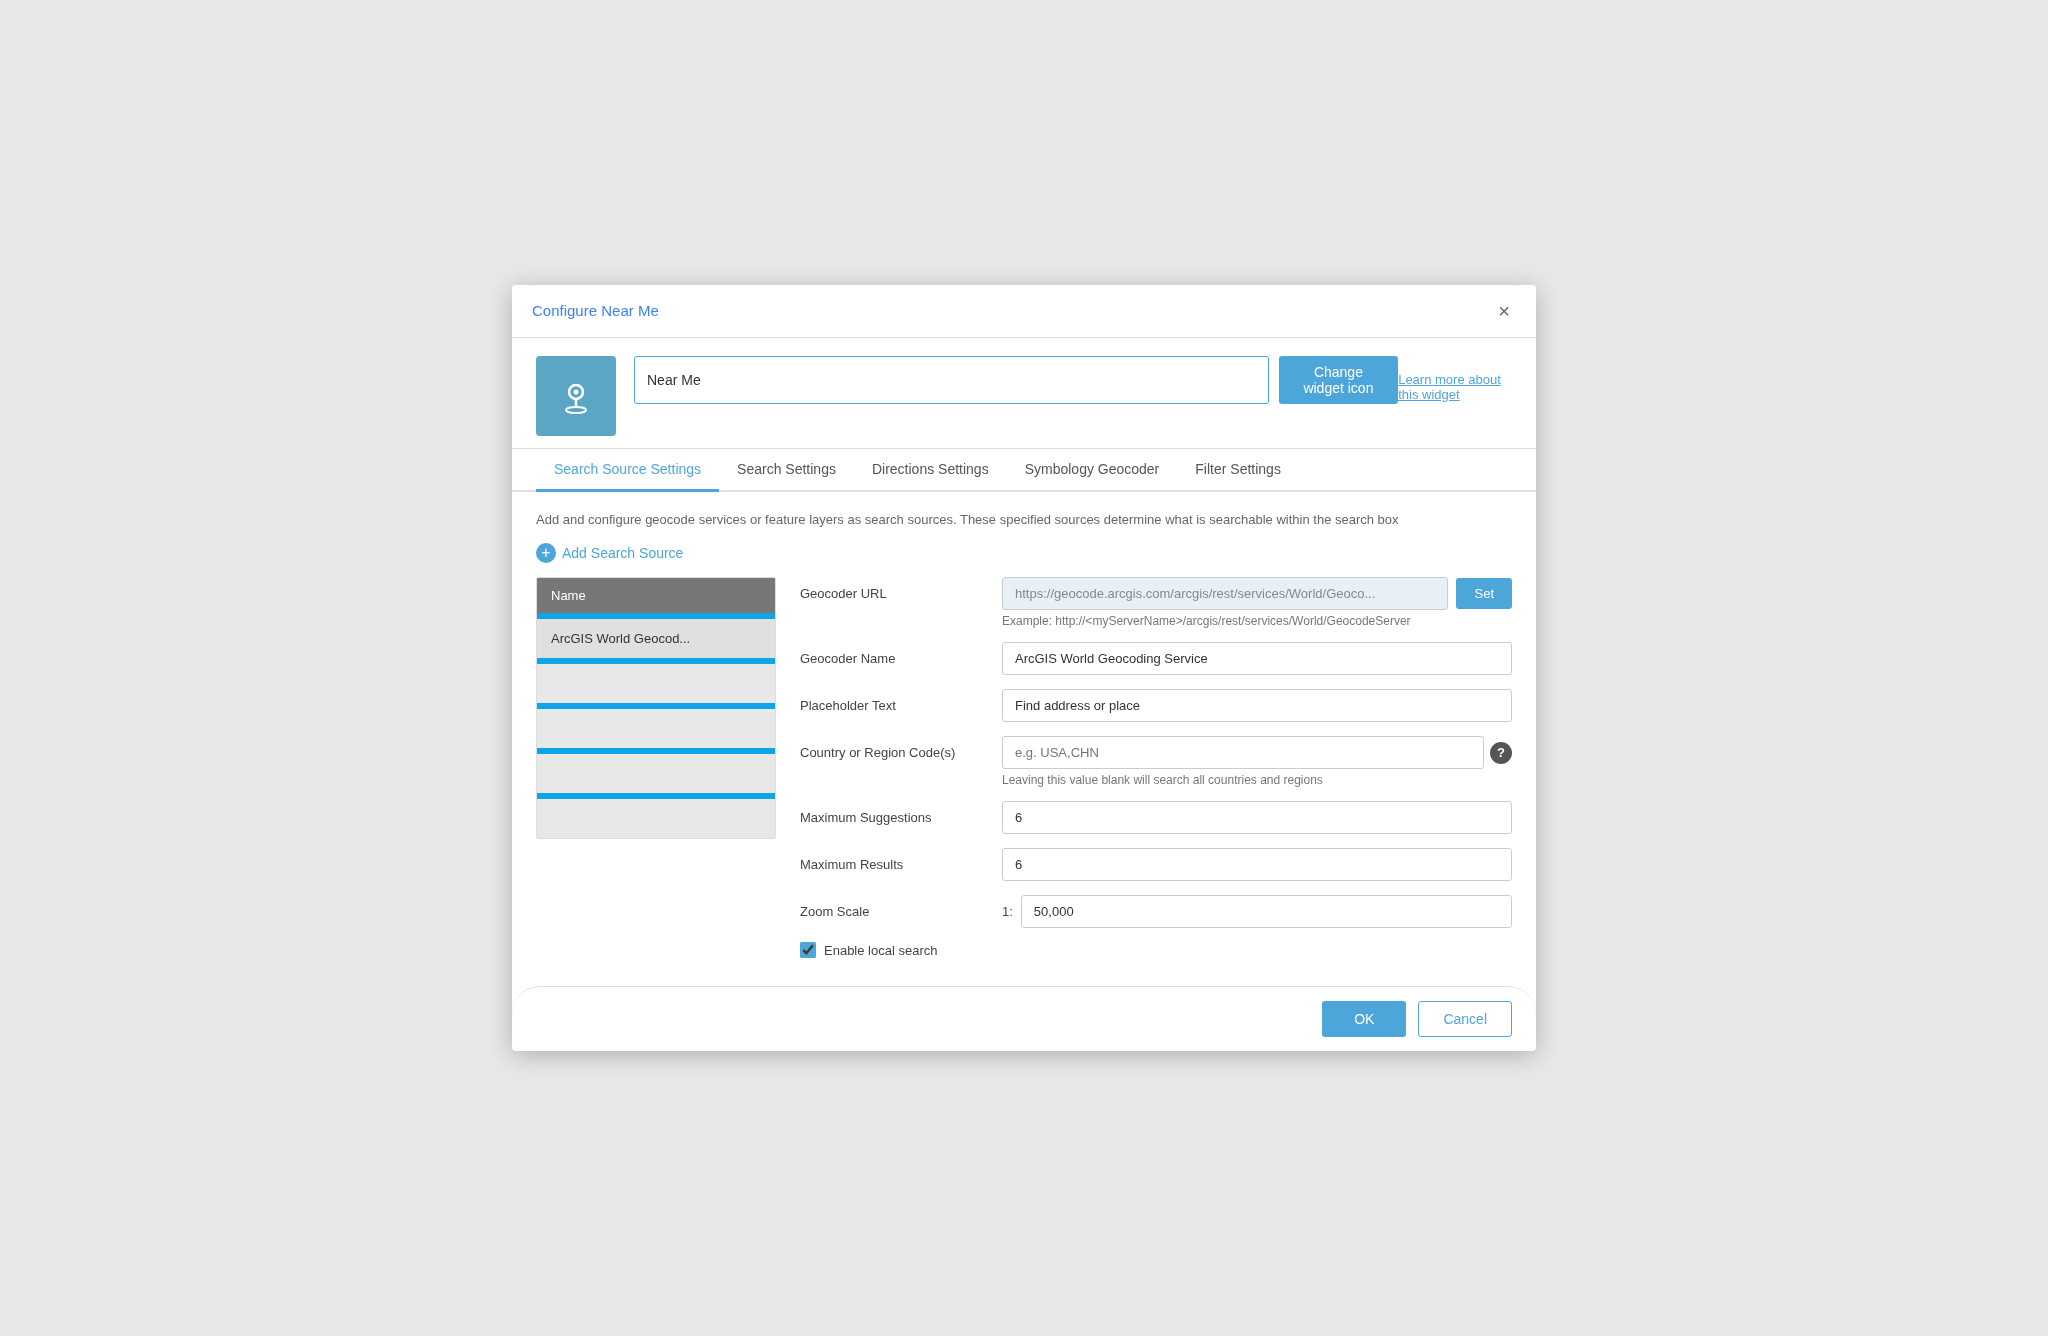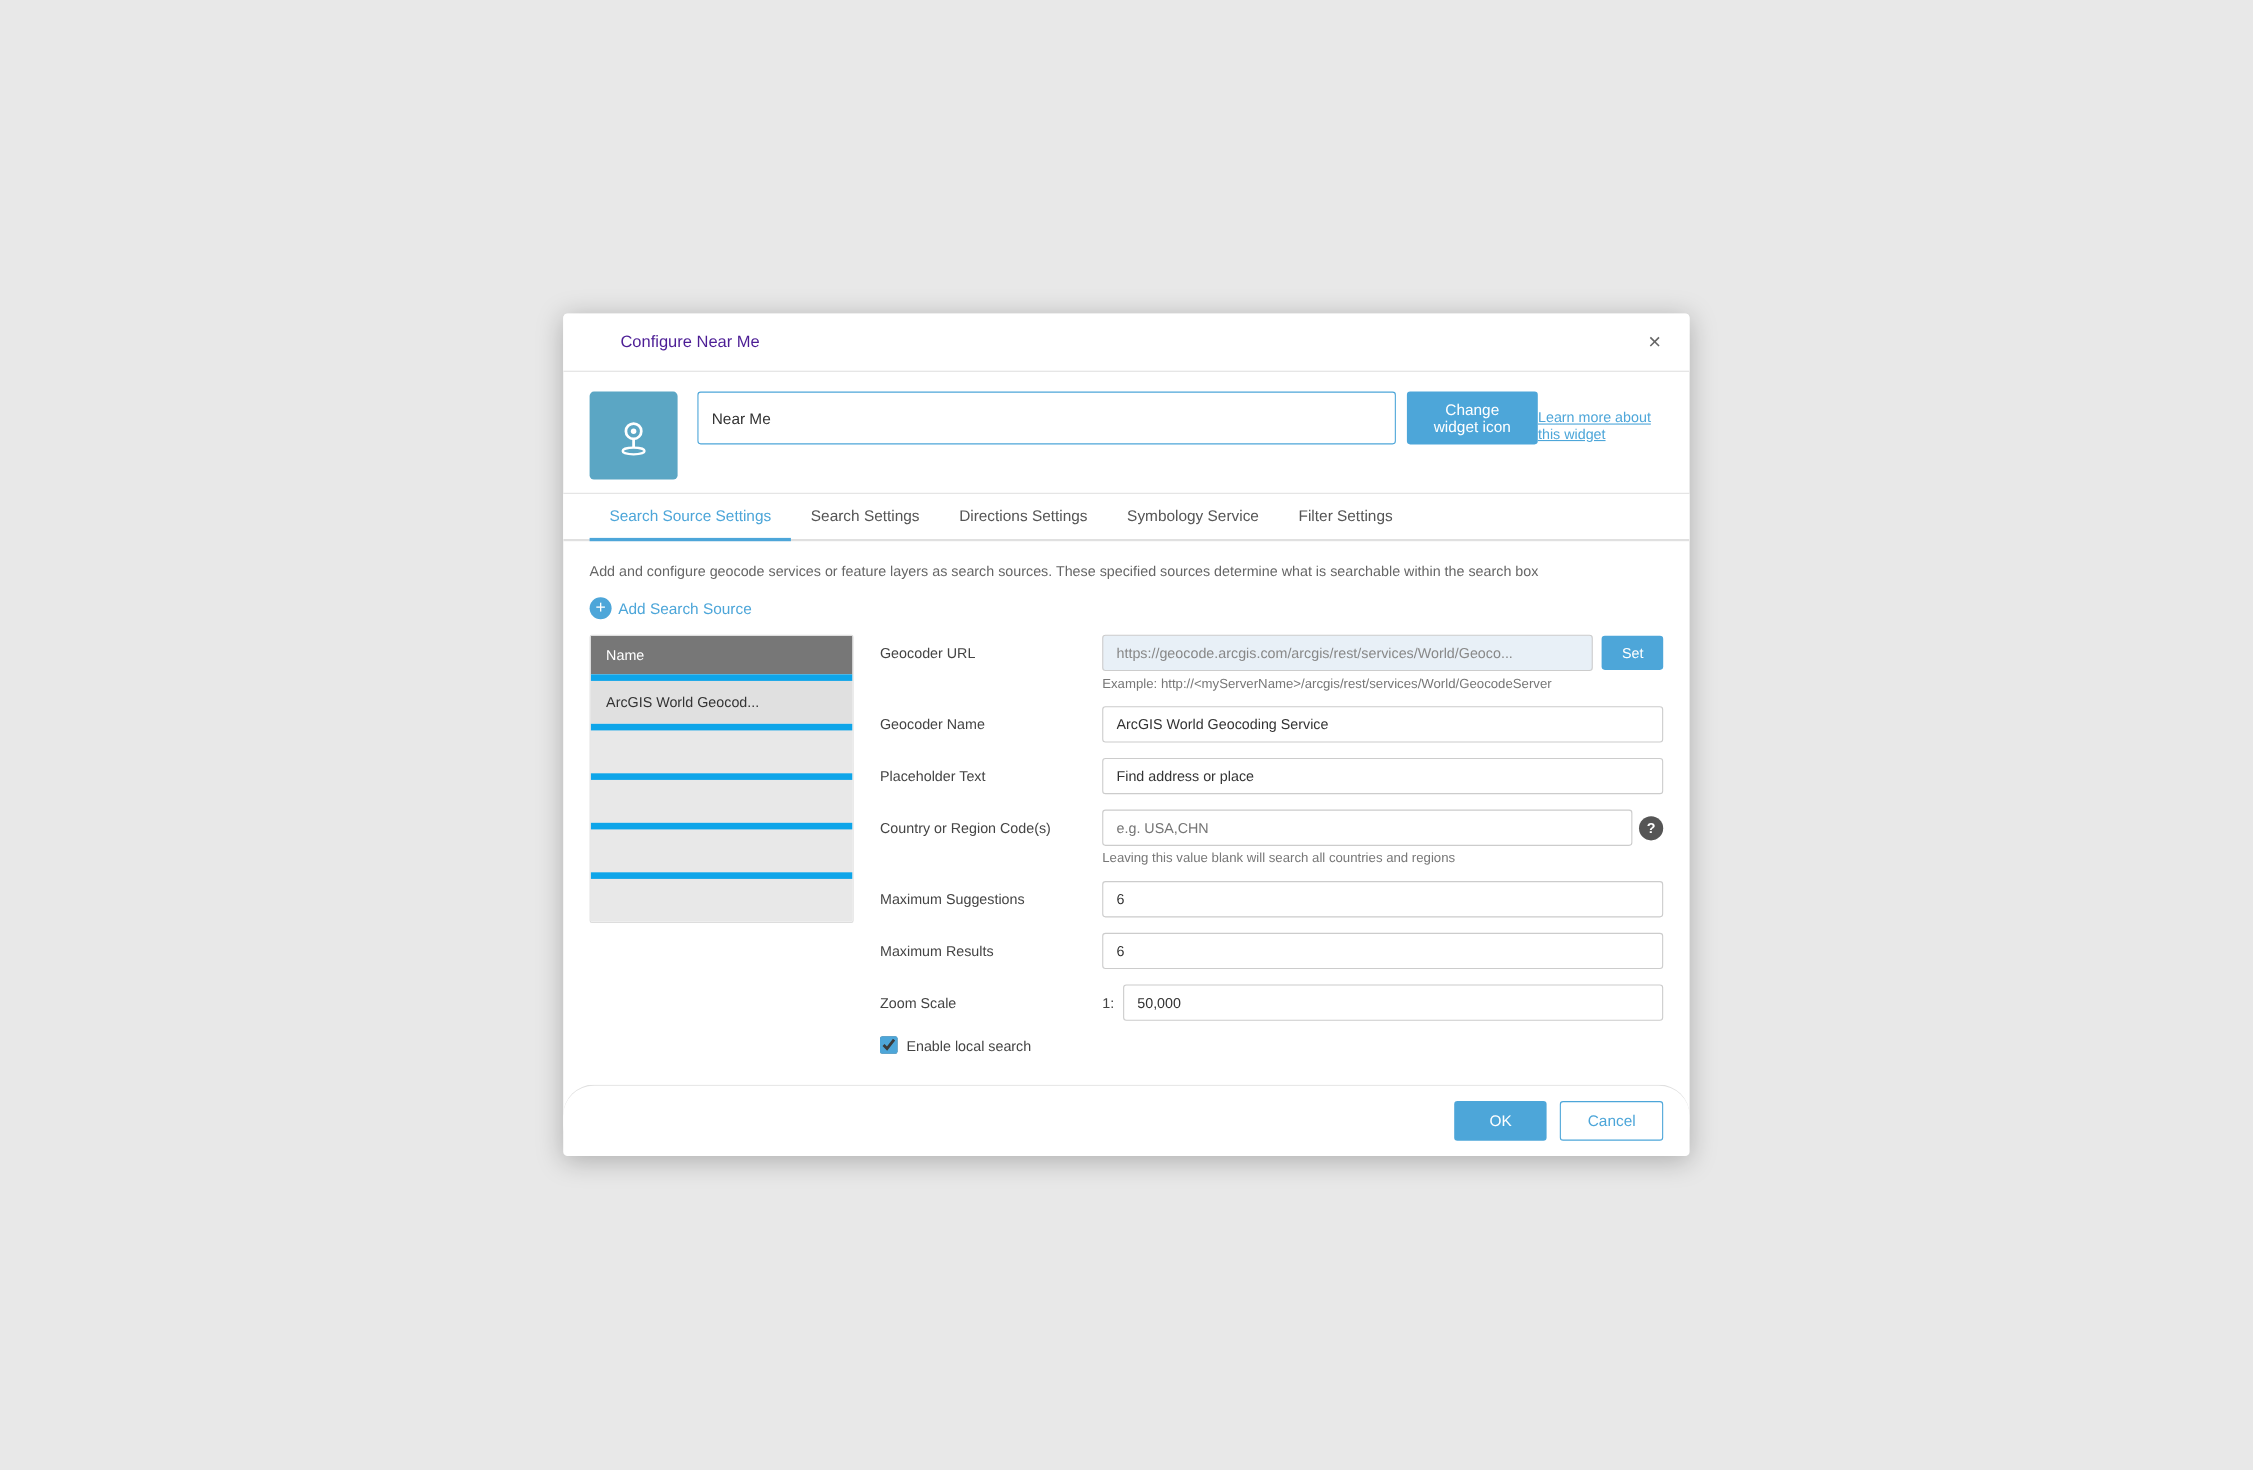--- a/index.html
+++ b/index.html
@@ -26,22 +26,21 @@
       display: flex;
       align-items: center;
       justify-content: space-between;
       padding: 14px 20px;
       border-bottom: 1px solid #e0e0e0;
       background: #fff;
     }
     .dialog-title {
       font-size: 15px;
       font-weight: 500;
-      color: #4c1d95;
-      margin-left: 32px;
+      color: #3b82f6;
     }
     .close-btn {
       background: none;
       border: none;
       cursor: pointer;
       font-size: 20px;
       color: #666;
       line-height: 1;
       padding: 2px 6px;
     }
@@ -358,21 +357,21 @@
         <button class="change-icon-btn">Change widget icon</button>
         <a class="learn-more-link">Learn more about this widget</a>
       </div>
     </div>
   </div>
 
   <div class="tabs">
     <div class="tab active">Search Source Settings</div>
     <div class="tab">Search Settings</div>
     <div class="tab">Directions Settings</div>
-    <div class="tab">Symbology Service</div>
+    <div class="tab">Symbology Geocoder</div>
     <div class="tab">Filter Settings</div>
   </div>
 
   <div class="dialog-body">
     <div class="body-scroll">
       <p class="description-text">Add and configure geocode services or feature layers as search sources. These specified sources determine what is searchable within the search box</p>
       <div class="add-source-row">
         <div class="plus-circle">+</div>
         <span>Add Search Source</span>
       </div>

